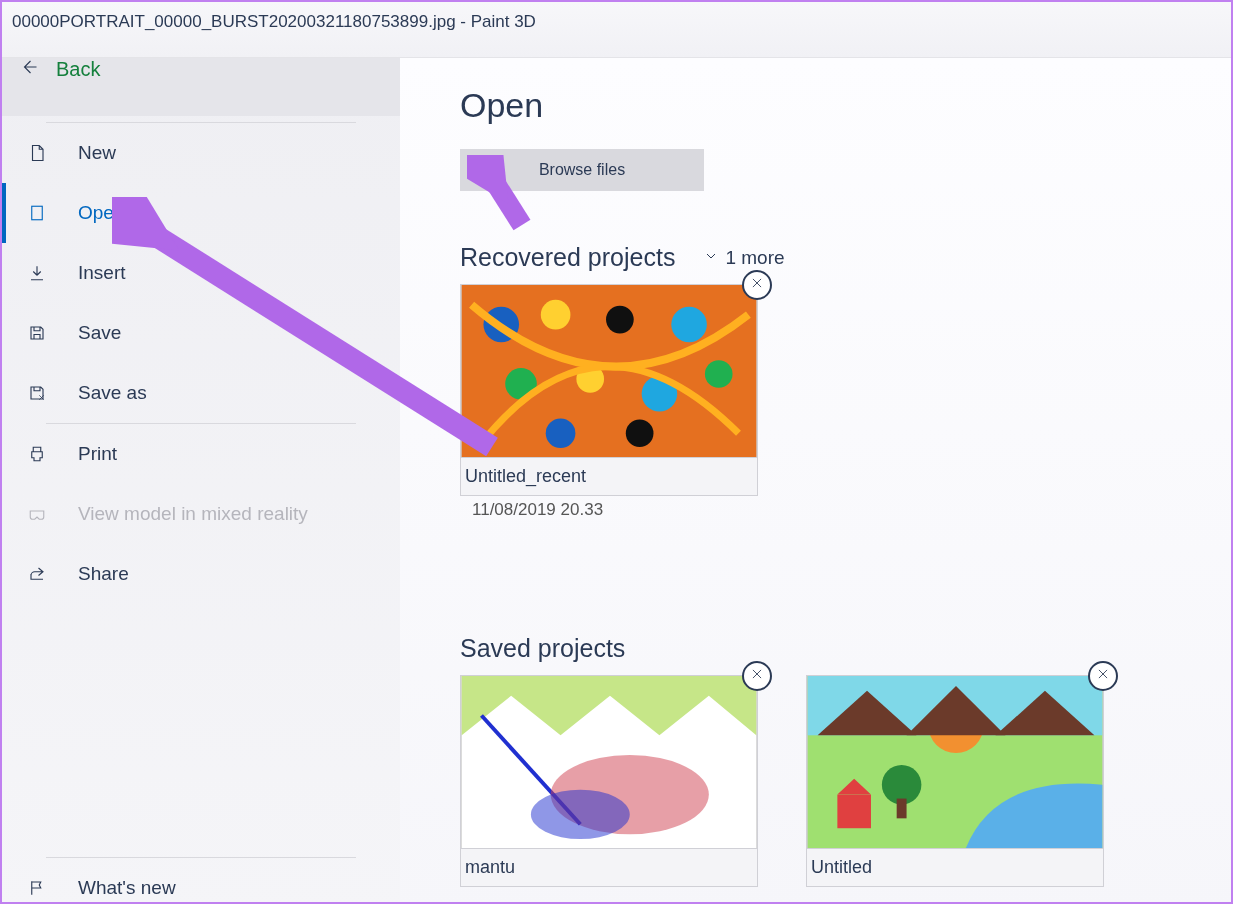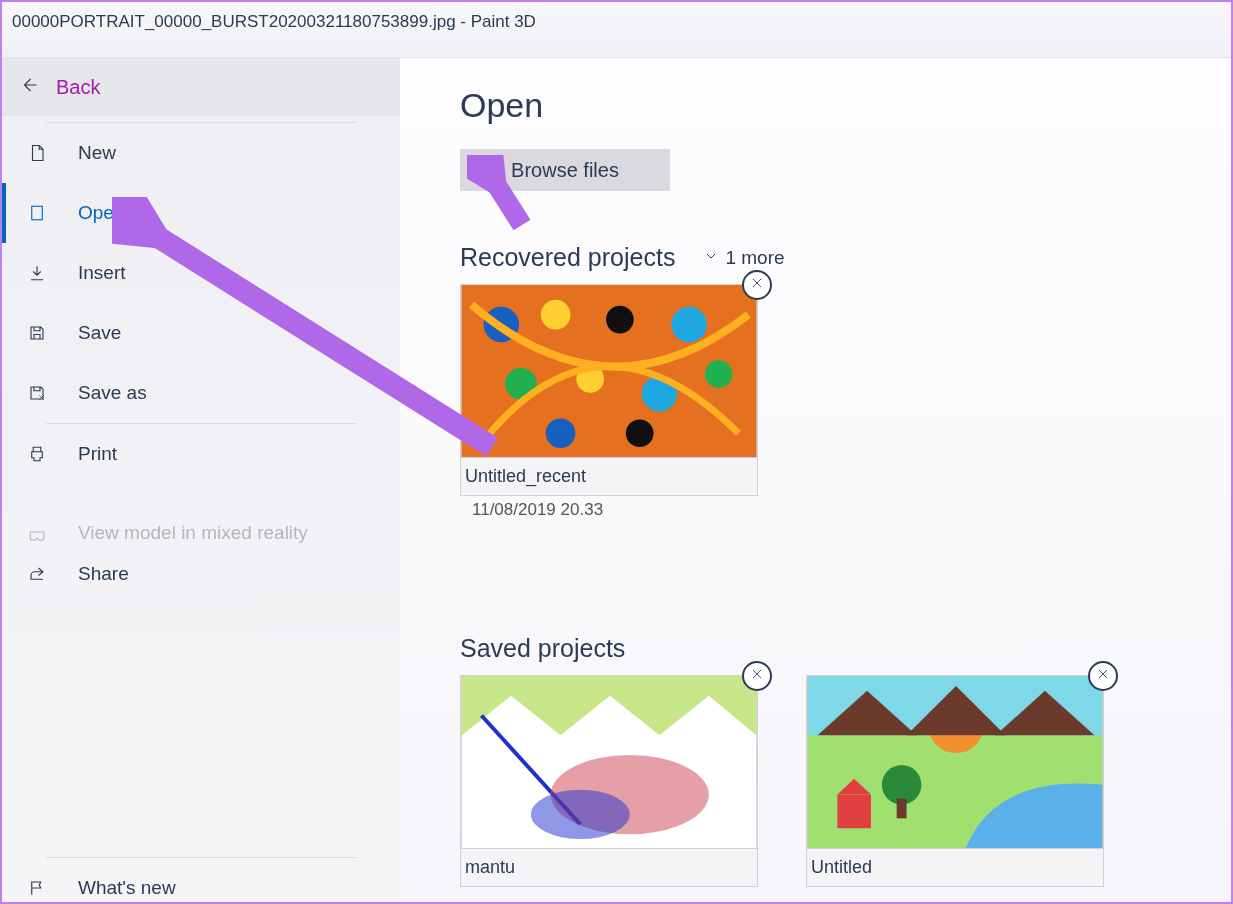--- a/index.html
+++ b/index.html
@@ -1,32 +1,32 @@
 <!DOCTYPE html>
 <html><head>
 <meta charset="utf-8">
 <style>
   * { box-sizing: border-box; margin: 0; padding: 0; font-family: "Segoe UI", Tahoma, sans-serif; }
   body { width: 1233px; height: 904px; border: 2px solid #c080f0; background: #fff; overflow: hidden; position: relative; }
   .titlebar { height: 56px; line-height: 40px; padding: 0 10px; font-size: 17px; color: #2b3a55; background: linear-gradient(#f7f7fa,#f1f1f5); border-bottom: 1px solid #e4e4e8;}
   .app { display: flex; height: calc(100% - 40px); }
   
   .sidebar { width: 398px; background: linear-gradient(#efeff3,#f5f5f8); display:flex; flex-direction:column; }
-  .back { height: 58px; display:flex; align-items:center; gap:18px; padding:0 18px; font-size:20px; color:#a21caf; background: #e5e5ea; cursor:pointer;}
+  .back { height: 58px; display:flex; gap:18px; padding:0 18px; font-size:20px; color:#15803d; background: #e5e5ea; cursor:pointer;}
   .menu { padding-top:6px; flex:1; }
   .sep { height:1px; background:#d9d9de; margin:0 44px;}
   .mi { height:60px; display:flex; align-items:center; gap:32px; padding:0 22px; font-size:19px; color:#2b3a55; cursor:pointer; border-left:4px solid transparent;}
   .mi.sel { color:#0067c0; border-left-color:#0067c0;}
-  .mi.dis { color:#b5b5bc; cursor:default;align-items:flex-end;}
+  .mi.dis { color:#b5b5bc; cursor:default;}
   .mi .ic { width:18px; height:18px; flex:0 0 18px; display:flex; align-items:center; justify-content:center;}
   .bottom { margin-top:auto; }
   
   .main { flex:1; padding:28px 40px 0 60px; background:linear-gradient(#fdfdff,#f6f6fa); overflow:hidden; color:#2b3a55;}
   .h1 { font-size:34px; font-weight:400; margin-bottom:24px;}
-  .browse { width:210px; height:42px; background:#d9d9de; border:none; font-size:20px; color:#2b3a55; cursor:pointer;}
+  .browse { width:244px; height:42px; background:#d9d9de; border:none; font-size:16px; color:#2b3a55; cursor:pointer;}
   .h2row { display:flex; align-items:center; gap:28px; margin-top:52px; margin-bottom:12px;}
   .h2 { font-size:25px; font-weight:400;}
   .more { font-size:19px; color:#2b3a55; cursor:pointer; display:flex; align-items:center; gap:6px;}
   .cards { display:flex; gap:48px; }
   .card { width:298px; position:relative;}
   .thumb { width:298px; height:174px; border:1px solid #d0d0d6; background:#ccc; display:block;}
   .cap { border:1px solid #d0d0d6; border-top:none; padding:8px 4px; font-size:18px; background:#f4f4f7;}
   .ts { padding:4px 12px; font-size:17px; color:#555;}
   .xb { position:absolute; top:-14px; right:-14px; width:30px; height:30px; border:2px solid #2b3a55; background:#fff; border-radius:50%; display:flex; align-items:center; justify-content:center; cursor:pointer;}
   .xb svg{width:14px;height:14px;}

